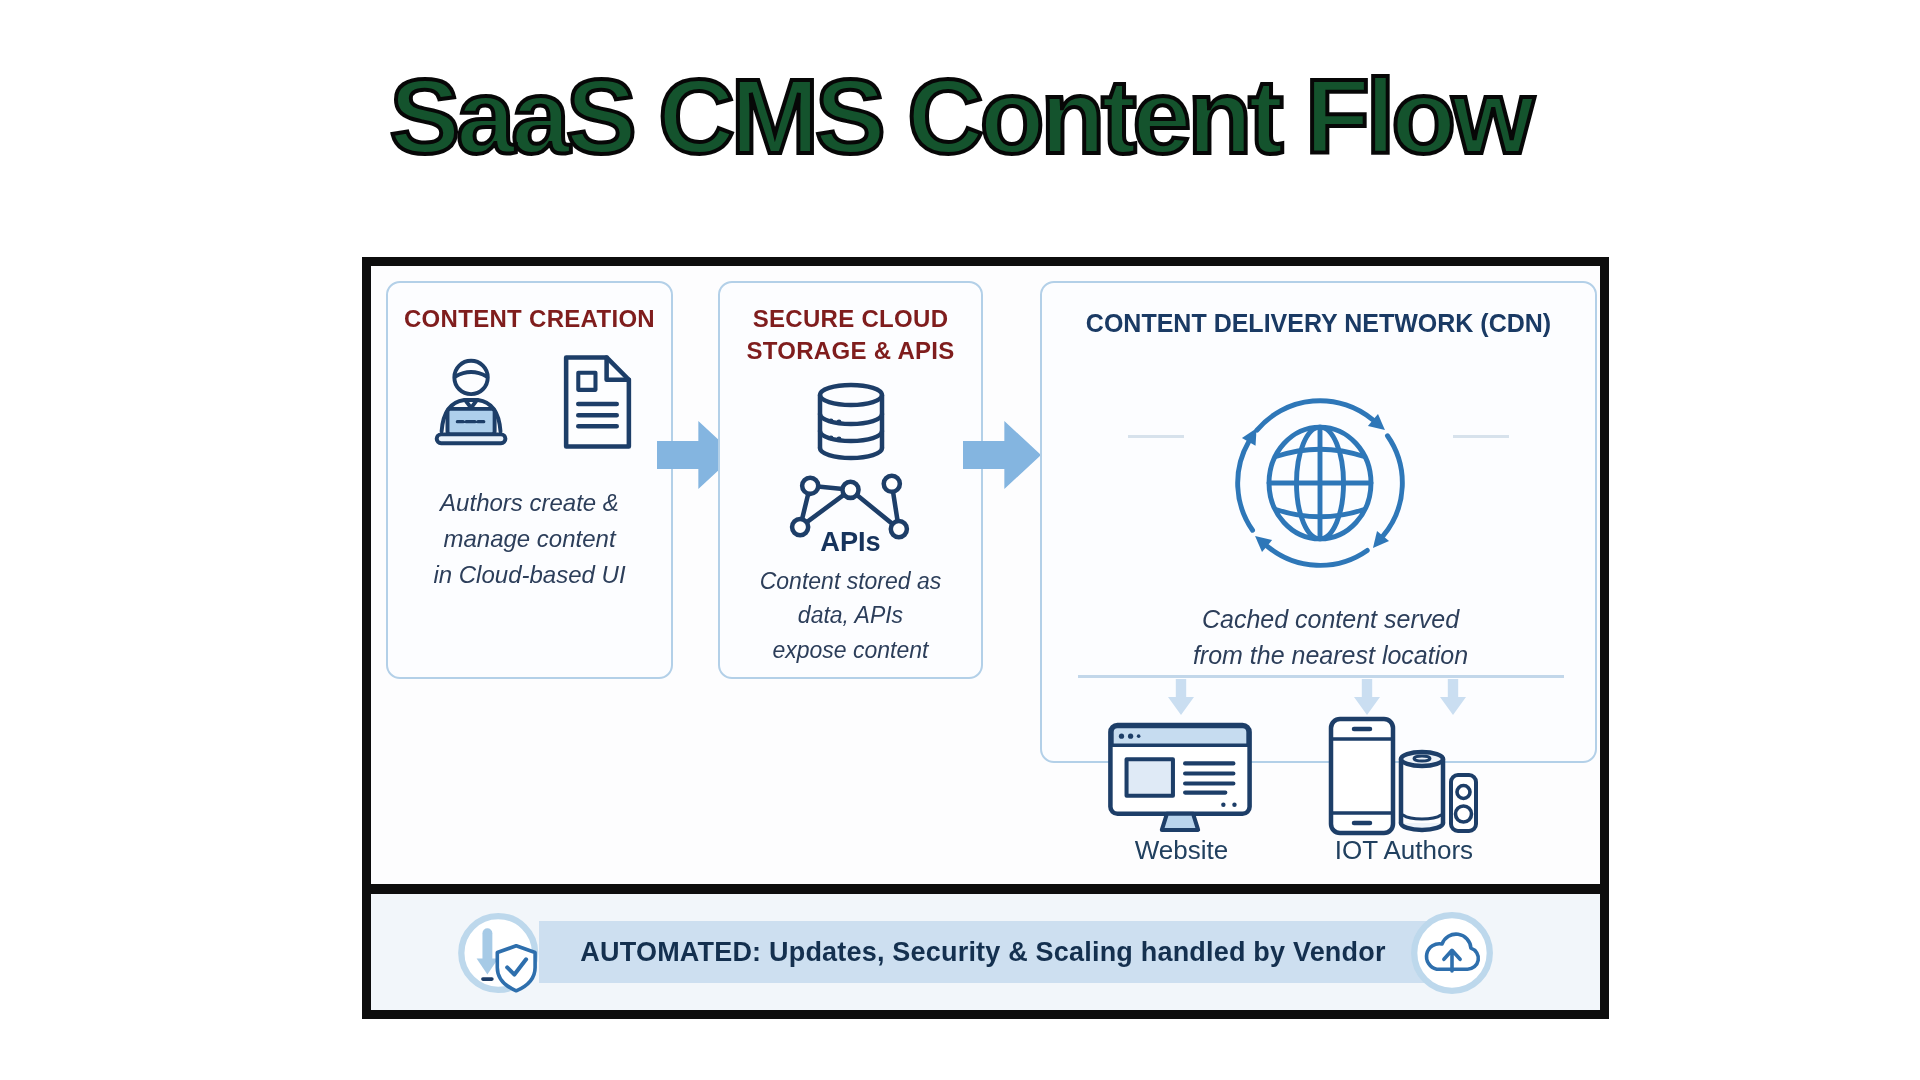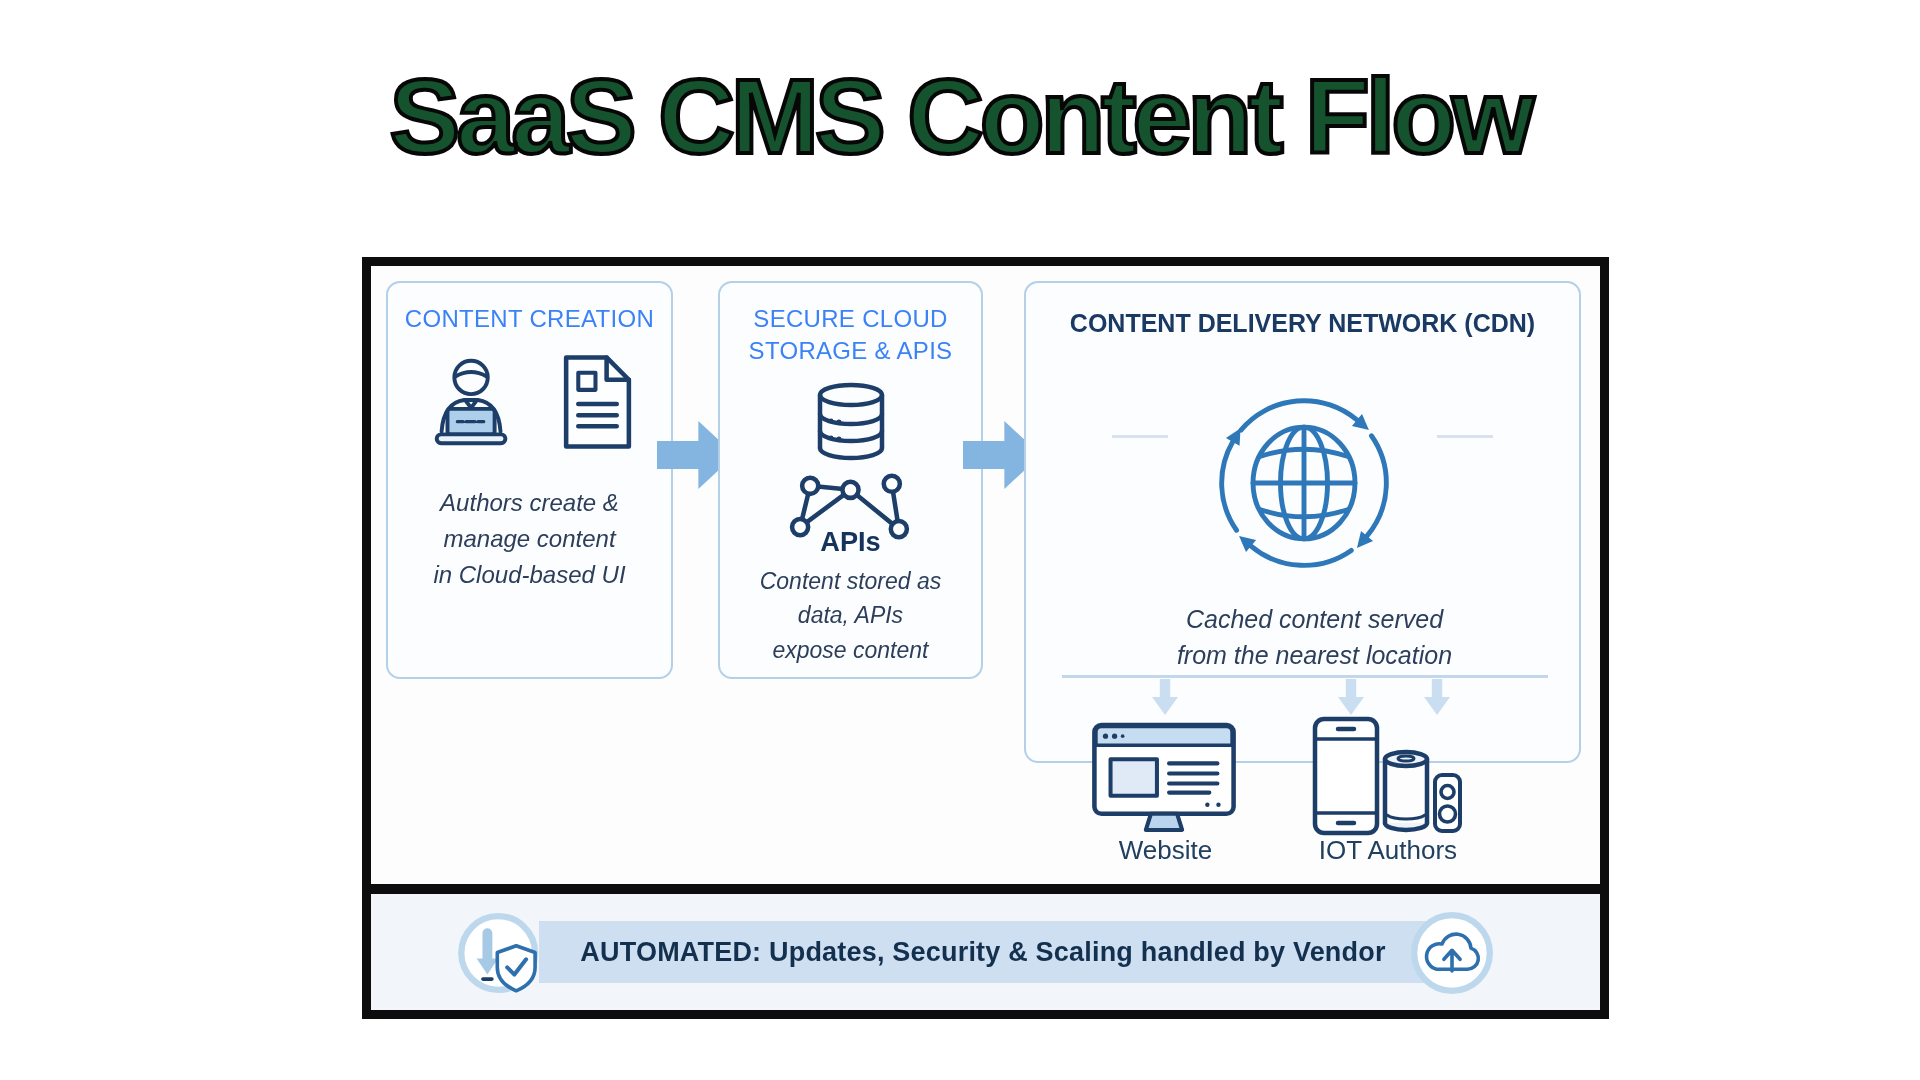--- a/index.html
+++ b/index.html
@@ -13,23 +13,23 @@
 
   .frame { position:absolute; left:362px; top:257px; width:1247px; height:762px;
            border:9px solid #0d0d0d; background:#ffffff; display:flex; flex-direction:column; }
   .main  { position:relative; height:618px; background:#fdfdfe; }
   .divider { height:10px; background:#0d0d0d; }
   .footer { flex:1; background:#f2f6fa; position:relative;padding-left:44px; }
 
   .box { position:absolute; border:2.5px solid #b3d0e8; border-radius:14px; background:#fcfdff; }
   .box-creation { left:15px;  top:15px; width:287px; height:398px; }
   .box-storage  { left:347px; top:15px; width:265px; height:398px; }
-  .box-cdn      { left:653px; top:15px; width:557px; height:482px; }
-
-  .box-heading { margin-top:20px; text-align:center; font-weight:normal; color:#3b82f6;
+  .box-cdn      { left:669px; top:15px; width:557px; height:482px; }
+
+  .box-heading { margin-top:20px; text-align:center; font-weight:bold; color:#7f1d1d;
                  font-size:24px; letter-spacing:.3px; line-height:1.35; white-space:pre-line; }
   .box-body { text-align:center; color:#2c3e5a; white-space:pre-line;font-style:italic; }
 
   .icons-row { display:flex; justify-content:center; align-items:flex-end; gap:26px; margin-top:16px; }
   .creation-body { margin-top:32px; font-size:24px; line-height:1.5; }
 
   .db-svg  { display:block; margin:12px auto 0; }
   .net-svg { display:block; margin:0 auto 0; }
   .storage-body { margin-top:6px; font-size:23px; line-height:1.5; }
 

